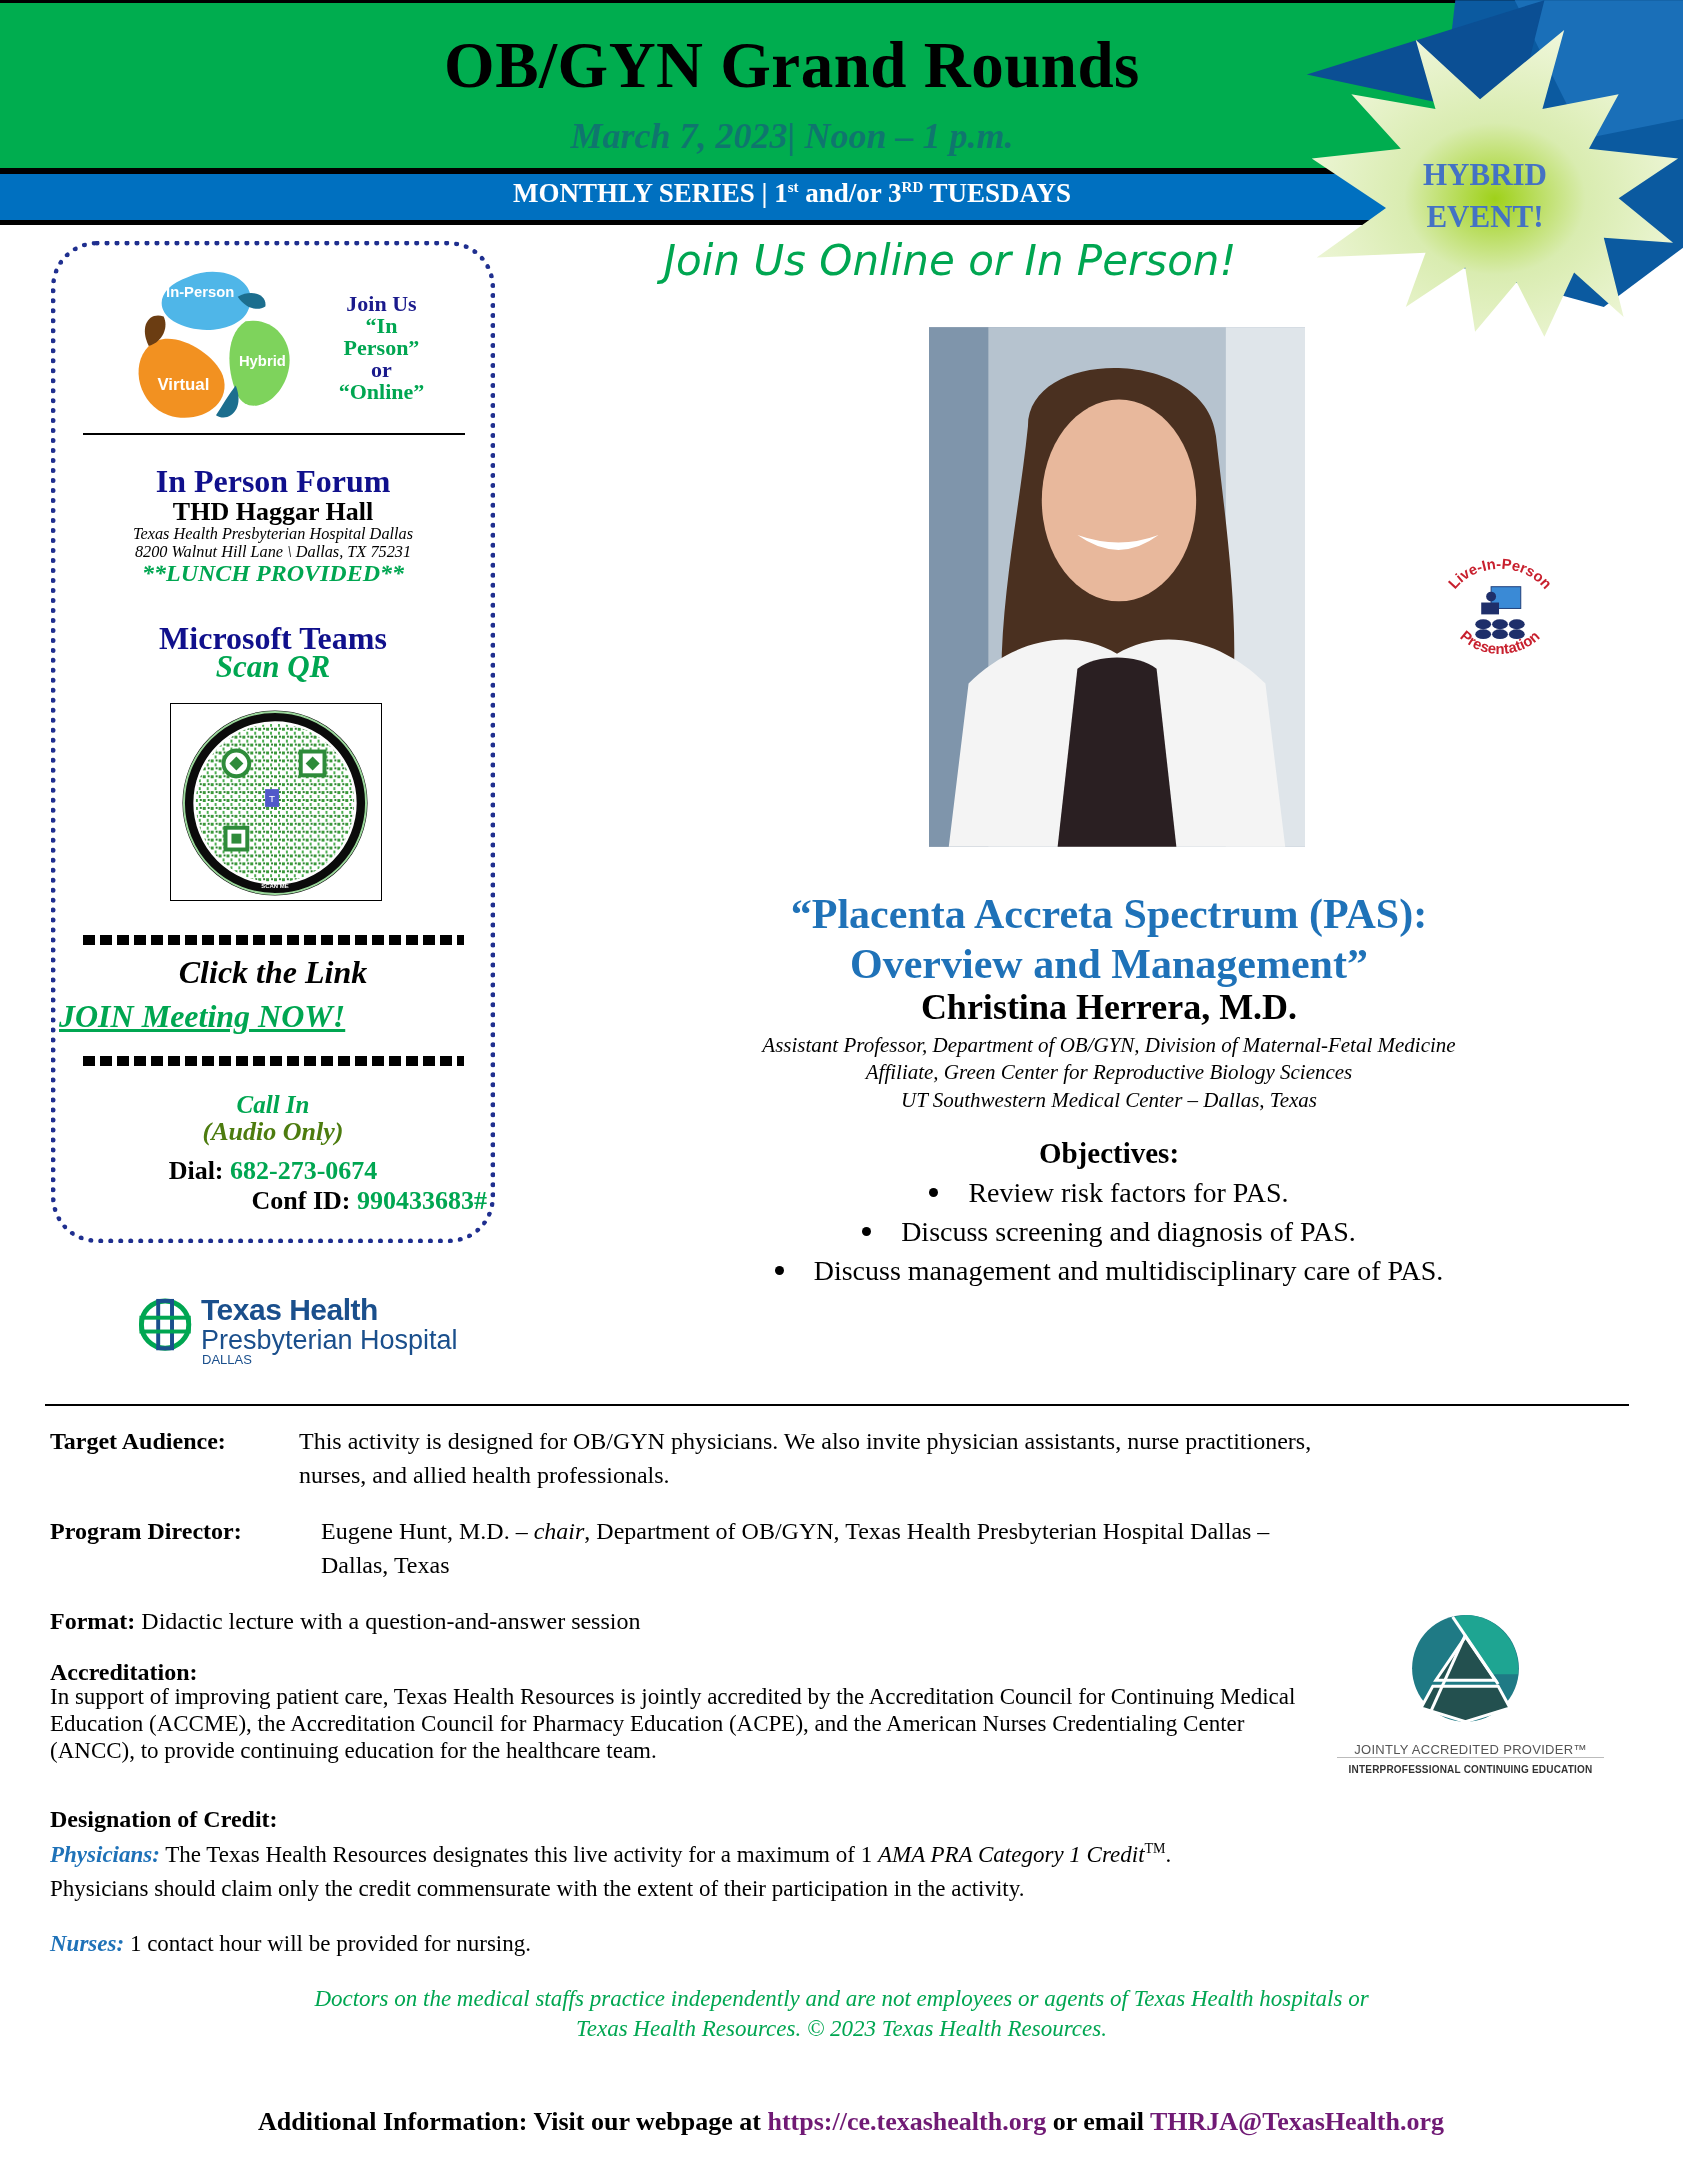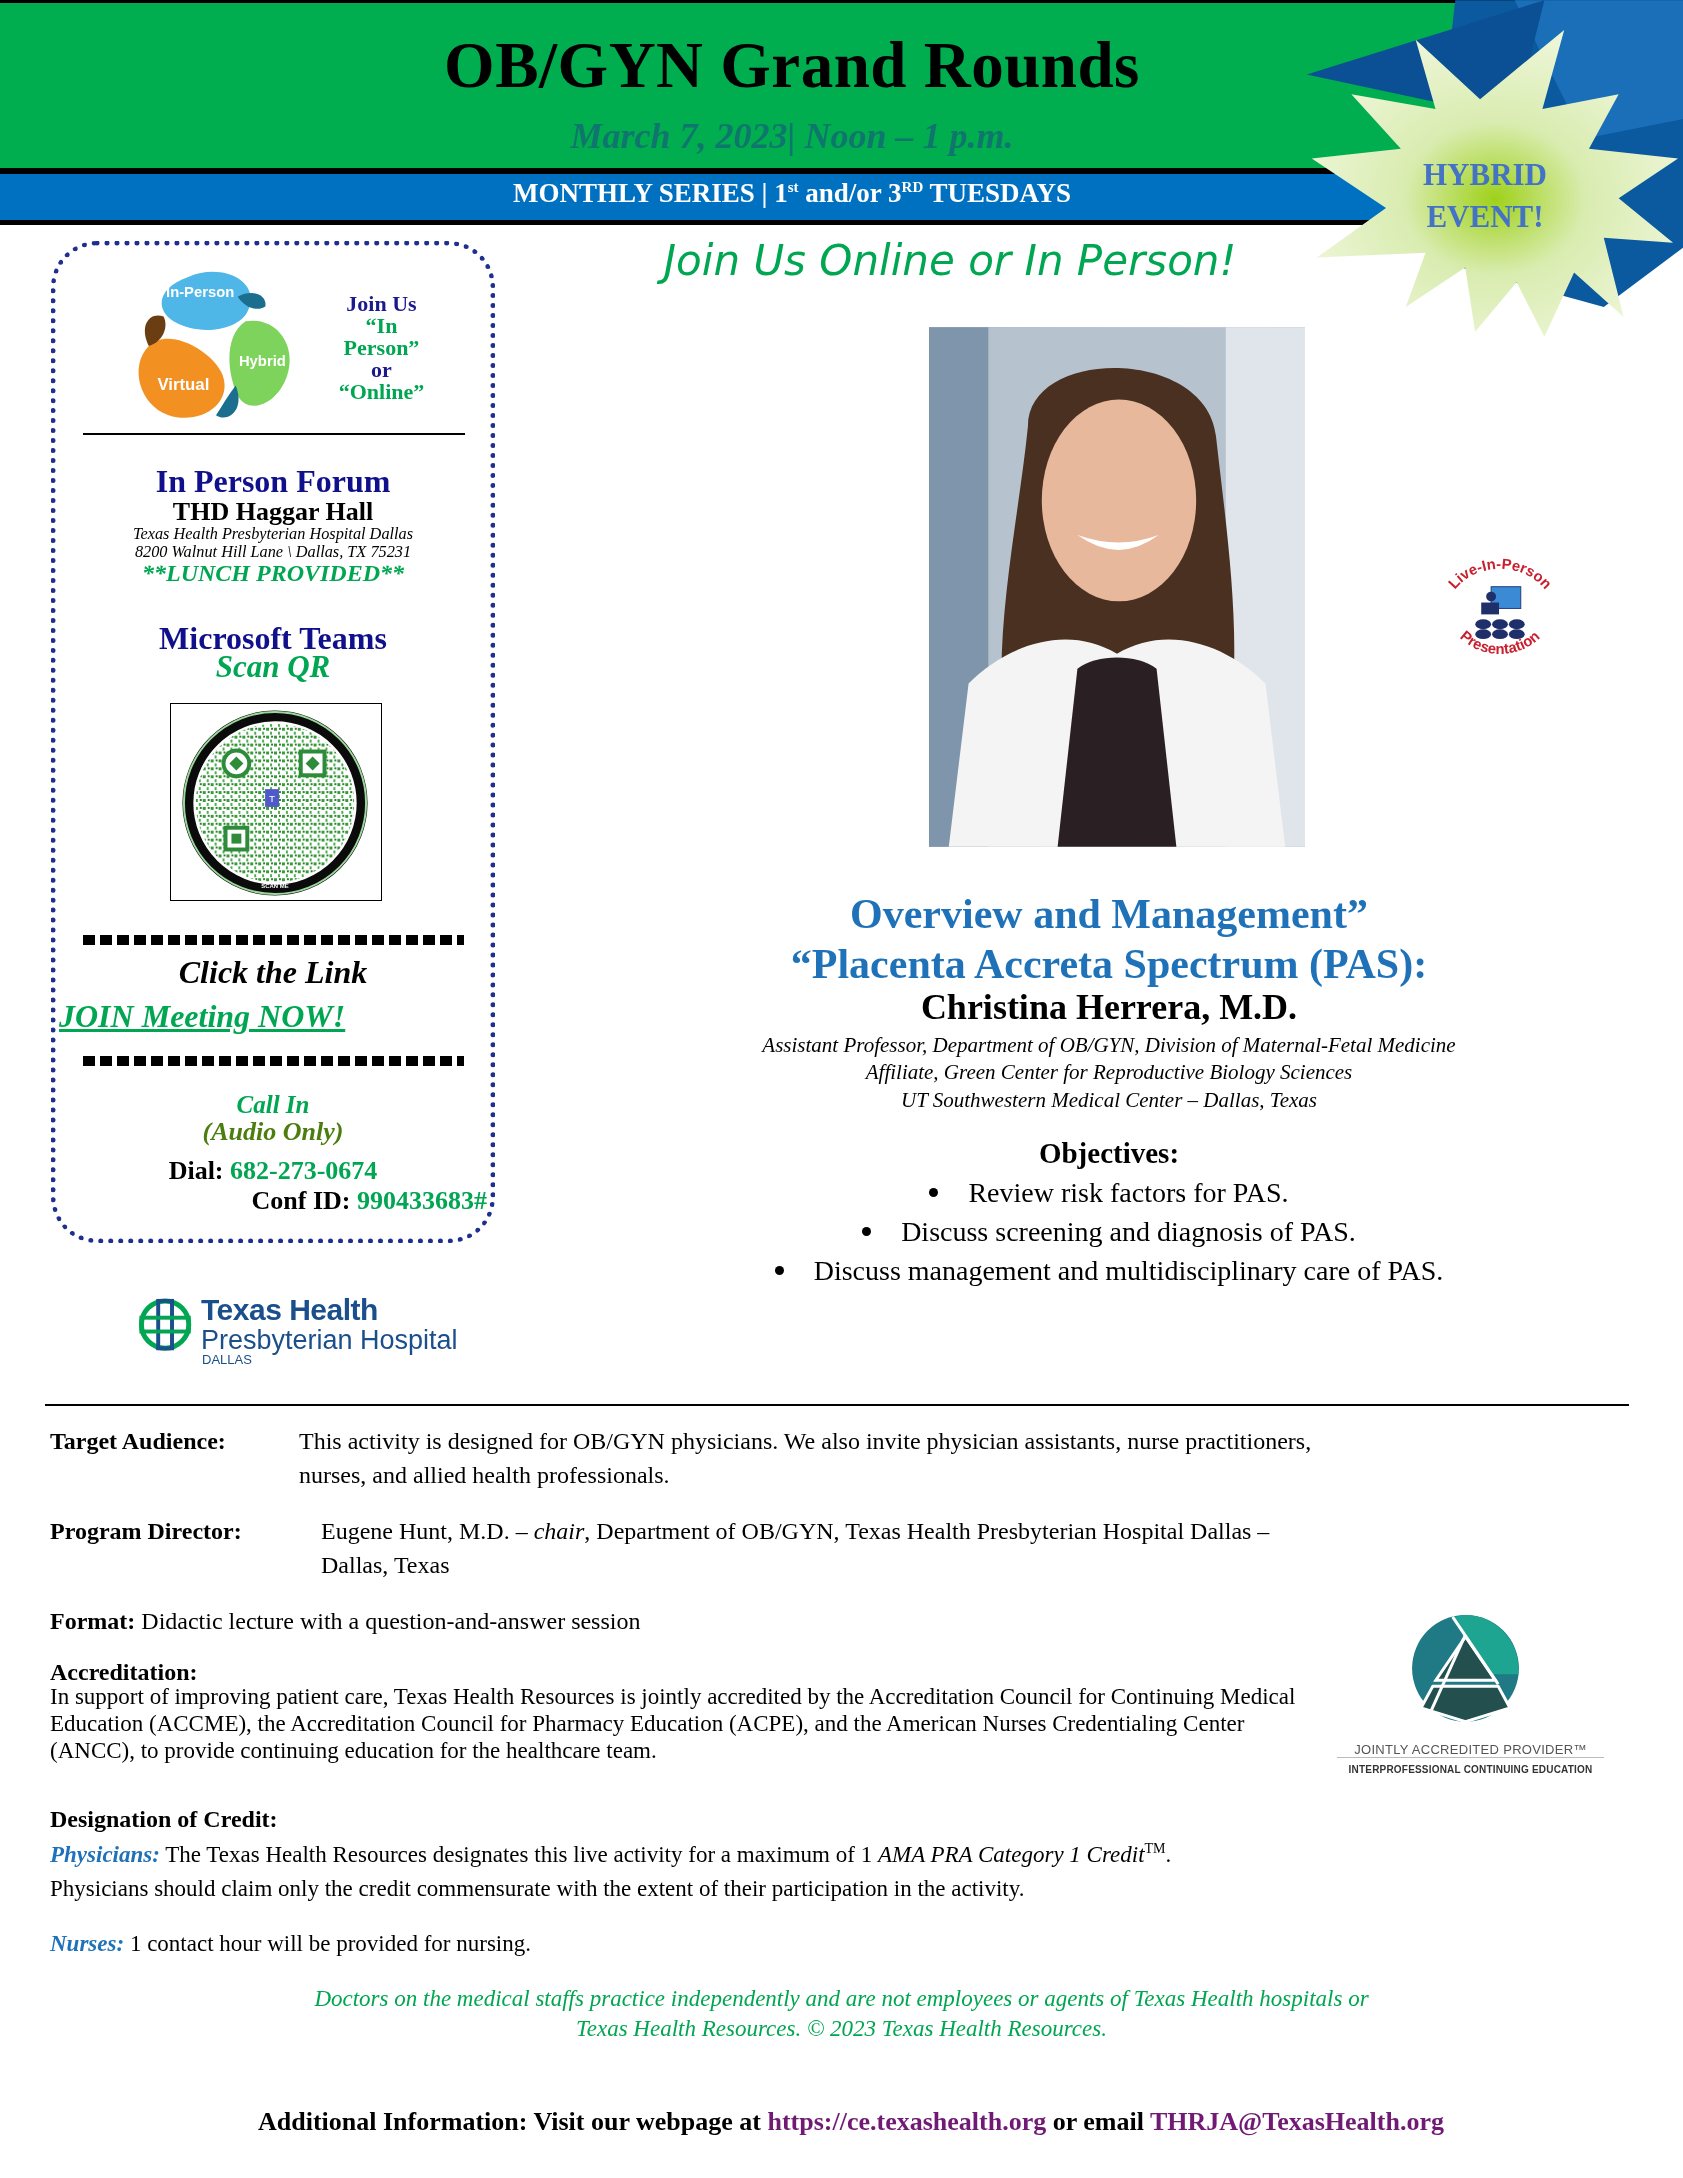--- a/index.html
+++ b/index.html
@@ -218,22 +218,22 @@
   <rect x="66" y="58" width="18" height="12" fill="#1f2f6a"></rect>
   <ellipse cx="68" cy="80" rx="8" ry="5" fill="#1f2f6a"></ellipse>
   <ellipse cx="85" cy="80" rx="8" ry="5" fill="#1f2f6a"></ellipse>
   <ellipse cx="102" cy="80" rx="8" ry="5" fill="#1f2f6a"></ellipse>
   <ellipse cx="68" cy="90" rx="8" ry="5" fill="#1f2f6a"></ellipse>
   <ellipse cx="85" cy="90" rx="8" ry="5" fill="#1f2f6a"></ellipse>
   <ellipse cx="102" cy="90" rx="8" ry="5" fill="#1f2f6a"></ellipse>
 </svg>
 
 <div class="talk-title">
+  <div>“Placenta Accreta Spectrum (PAS):</div>
   <div>Overview and Management”</div>
-  <div>“Placenta Accreta Spectrum (PAS):</div>
 </div>
 <div class="speaker">Christina Herrera, M.D.</div>
 <div class="spk-line" style="top:1033px;">Assistant Professor, Department of OB/GYN, Division of Maternal-Fetal Medicine</div>
 <div class="spk-line" style="top:1060px;">Affiliate, Green Center for Reproductive Biology Sciences</div>
 <div class="spk-line" style="top:1088px;">UT Southwestern Medical Center – Dallas, Texas</div>
 
 <div class="obj-head">Objectives:</div>
 <div class="obj-item" style="top:1177px; padding-left:0px;"><span class="dot"></span><span>Review risk factors for PAS.</span></div>
 <div class="obj-item" style="top:1216px;"><span class="dot"></span><span>Discuss screening and diagnosis of PAS.</span></div>
 <div class="obj-item" style="top:1255px;"><span class="dot"></span><span>Discuss management and multidisciplinary care of PAS.</span></div>

